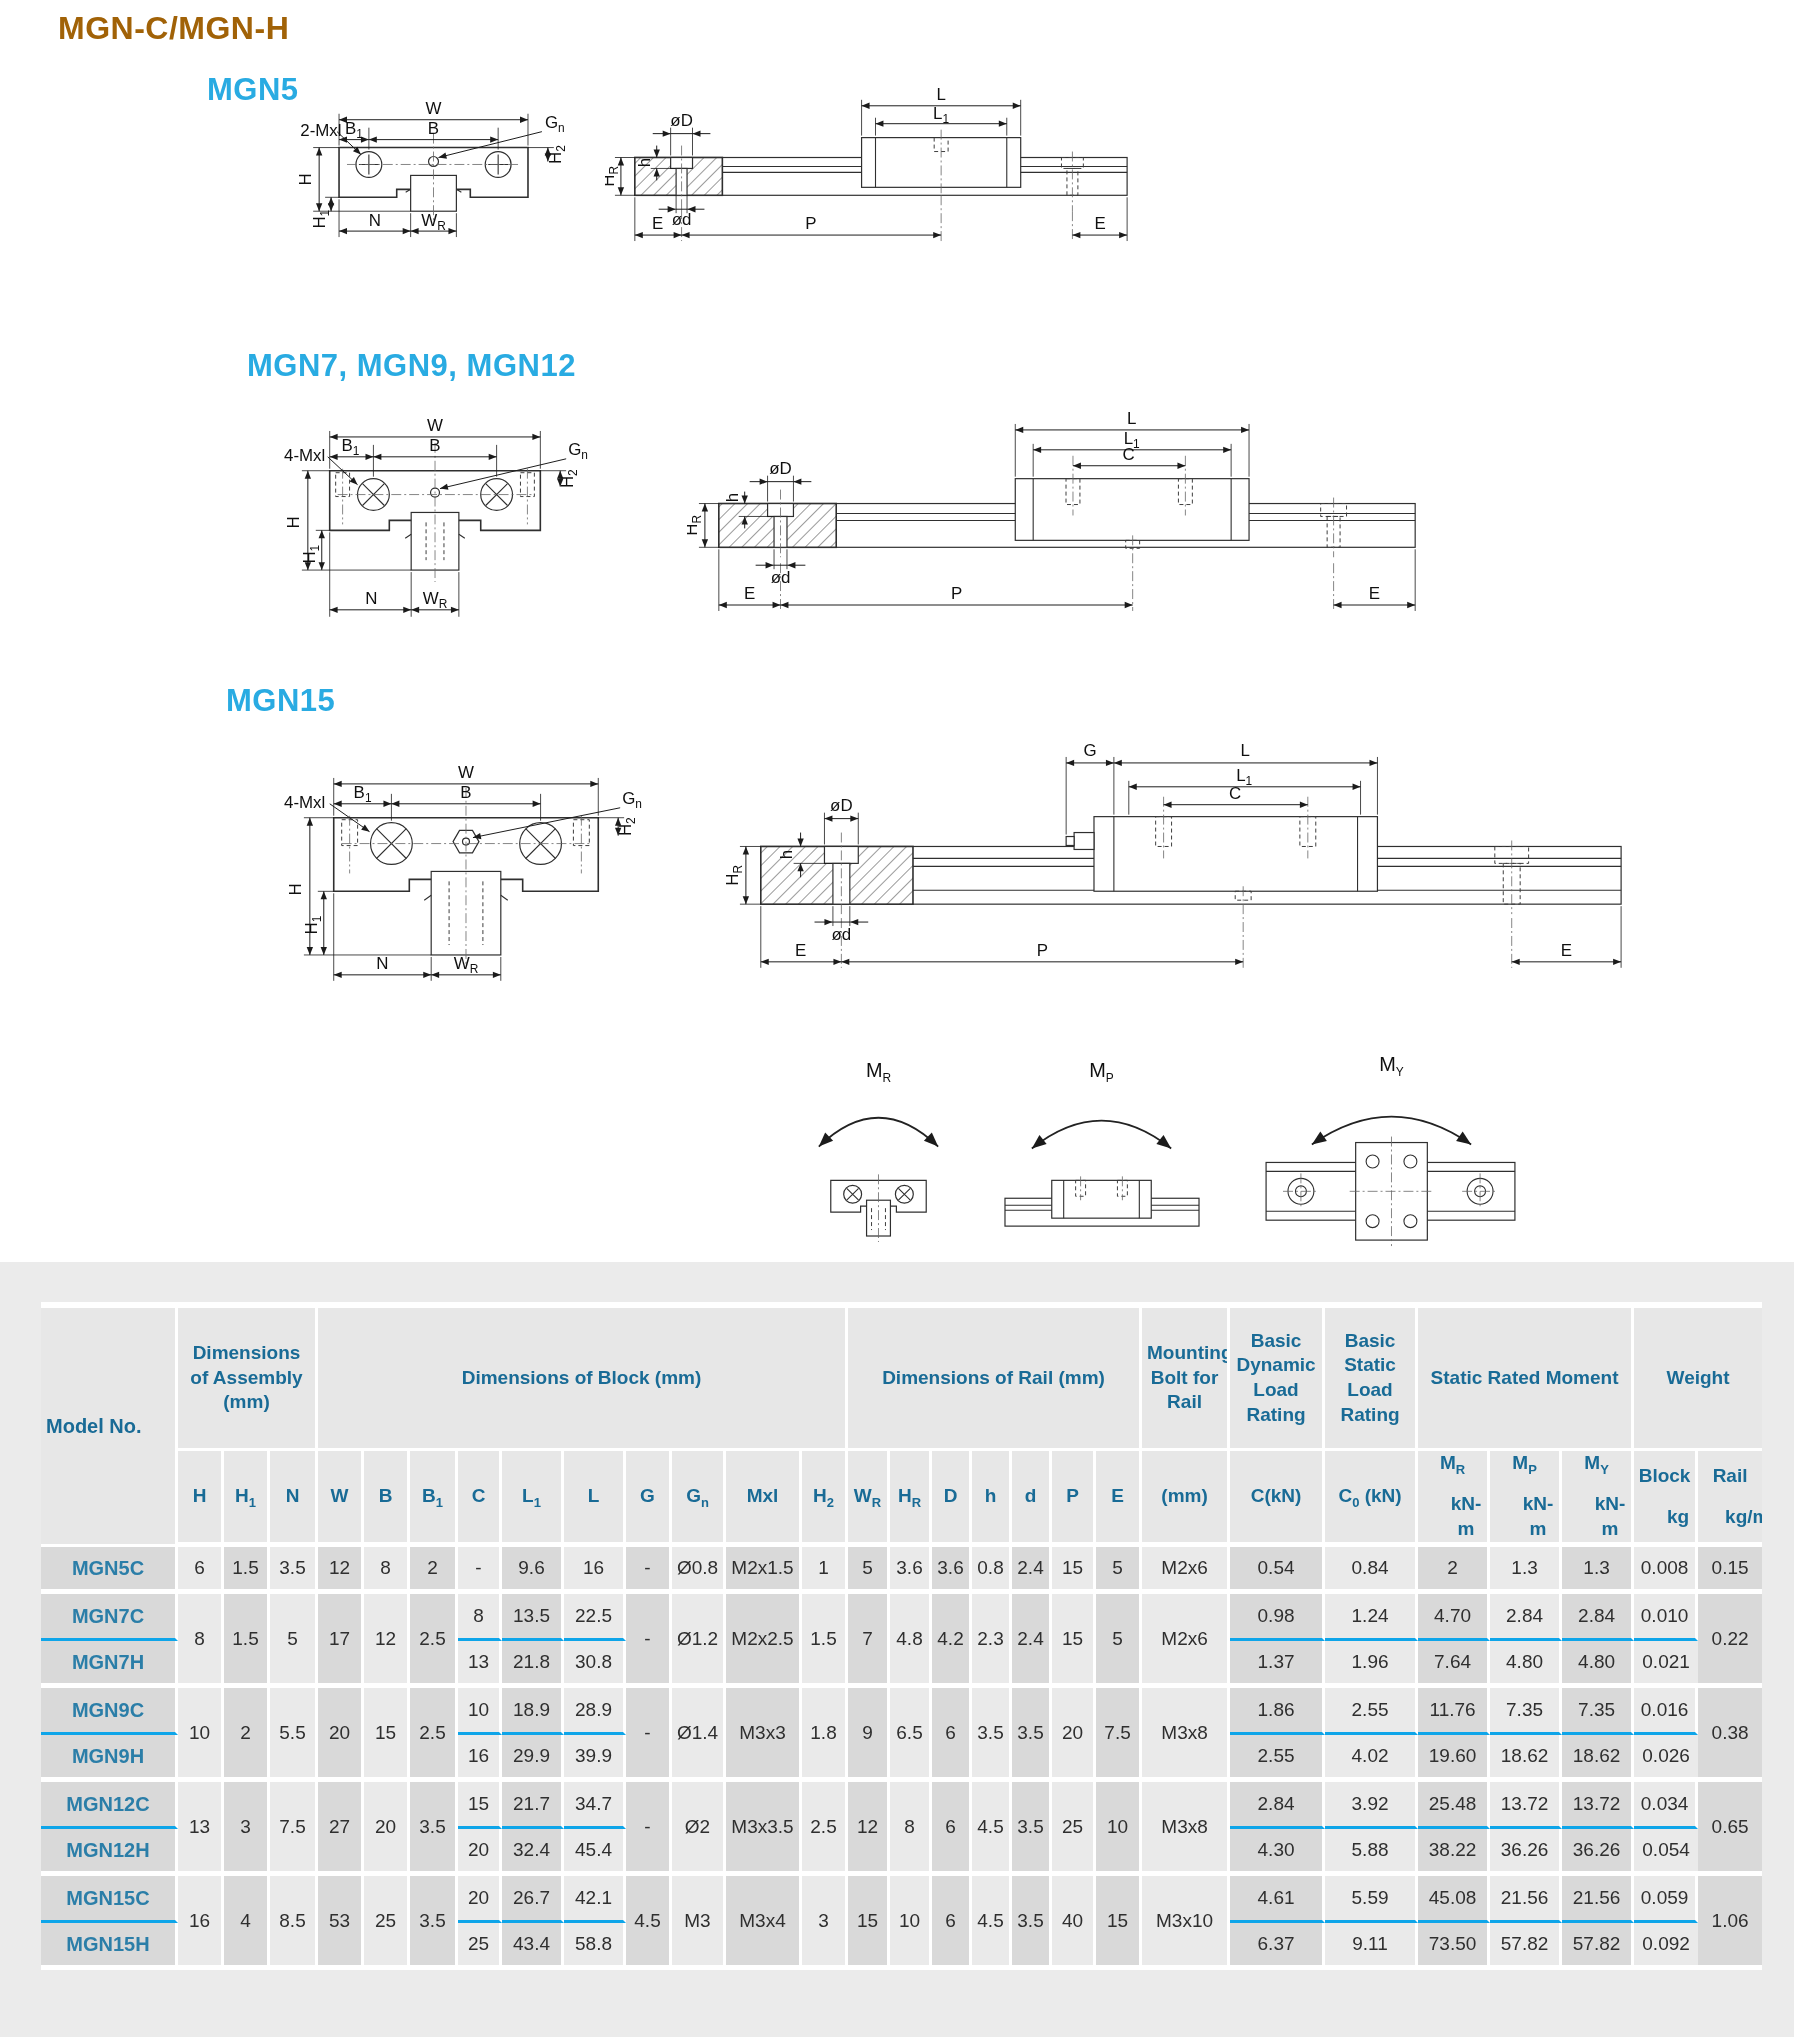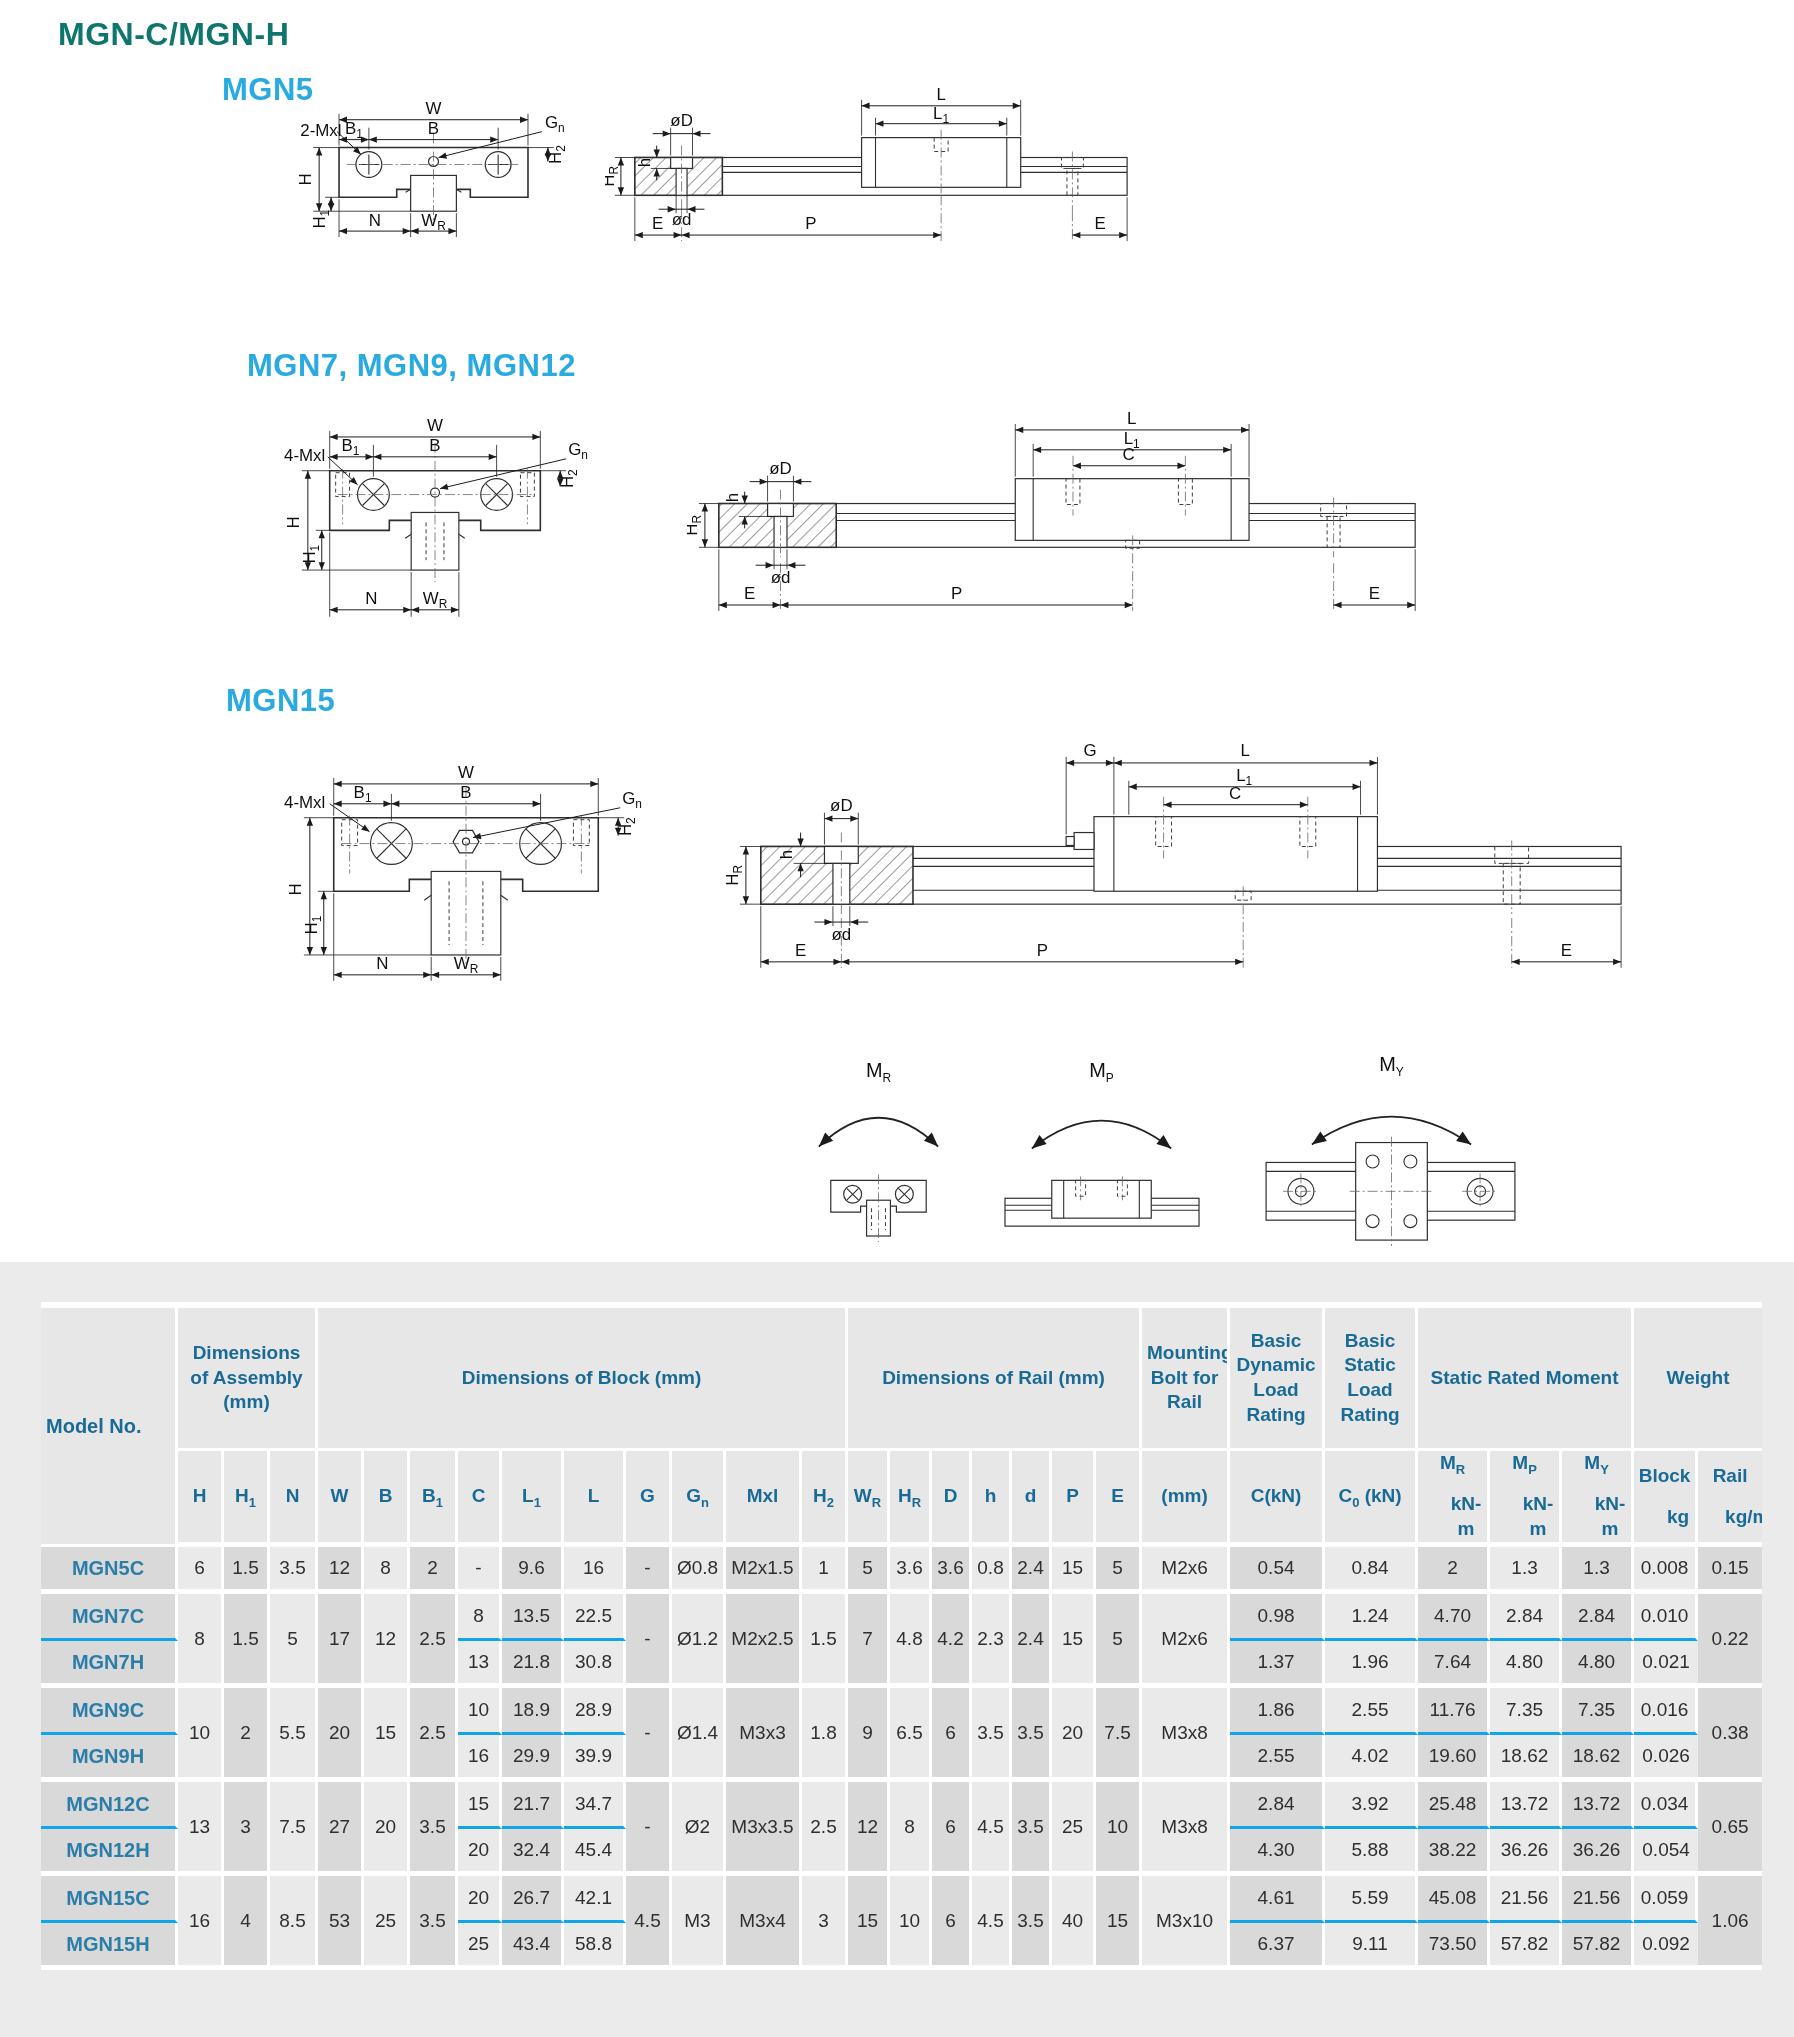--- a/index.html
+++ b/index.html
@@ -1,19 +1,19 @@
 <!DOCTYPE html>
 <html><head>
 <meta charset="utf-8">
 <style>
   html,body{margin:0;padding:0;background:#fff;}
   .page{position:relative;width:1795px;height:2038px;background:#fff;overflow:hidden;
         font-family:"Liberation Sans",sans-serif;}
-  .page-title{position:absolute;left:58px;top:16px;font-size:32px;font-weight:900;
-        letter-spacing:0.5px;color:#0f766e;}
+  .page-title{position:absolute;left:58px;top:10px;font-size:32px;font-weight:900;
+        letter-spacing:0.5px;color:#a16207;}
   .sec{position:absolute;font-size:31px;font-weight:900;color:#29abe2;letter-spacing:0.5px;}
   .drw{position:absolute;}
   
   svg .p   {stroke:#2f2f2f;stroke-width:1.6;fill:#fff;}
   svg .ph  {stroke:#2f2f2f;stroke-width:1.6;fill:url(#hatch);}
   svg .pw  {stroke:#2f2f2f;stroke-width:1.2;fill:#fff;}
   svg .p2  {stroke:#2f2f2f;stroke-width:1.1;fill:none;}
   svg .dim {stroke:#1b1b1b;stroke-width:1;fill:none;}
   svg .arc {stroke:#222;stroke-width:1.8;fill:none;}
   svg .dima{marker-start:url(#arr);marker-end:url(#arr);}
@@ -57,21 +57,21 @@
           <path d="M0,1 L10,5 L0,9 z" fill="#1b1b1b"></path>
         </marker>
       <pattern id="hatch" width="9" height="9" patternUnits="userSpaceOnUse" patternTransform="rotate(45)">
         <rect width="9" height="9" fill="#fff"></rect>
         <line x1="0" y1="0" x2="0" y2="9" stroke="#555" stroke-width="1.2"></line>
       </pattern>
     </defs>
   </svg>
 
   <div class="page-title">MGN-C/MGN-H</div>
-  <div class="sec" style="left:222px;top:72px">MGN5</div>
+  <div class="sec" style="left:207px;top:72px">MGN5</div>
   <div class="sec" style="left:247px;top:348px">MGN7, MGN9, MGN12</div>
   <div class="sec" style="left:226px;top:683px">MGN15</div>
 
   <svg class="drw" style="left:299px;top:70px" width="274" height="179" viewBox="0 0 275 180">
     <g>
       <path class="p" d="M40,78 h190 v50 h-58 v-8 h-74 v8 h-58 z"></path>
       <rect class="pw" x="112" y="106" width="46" height="36"></rect>
       <path class="p2" d="M112,120 l-5,3 M158,120 l5,3"></path>
       <circle class="pw" cx="70" cy="95" r="13"></circle>
         <path class="p2" d="M60,95 h20 M70,85 v20"></path>

